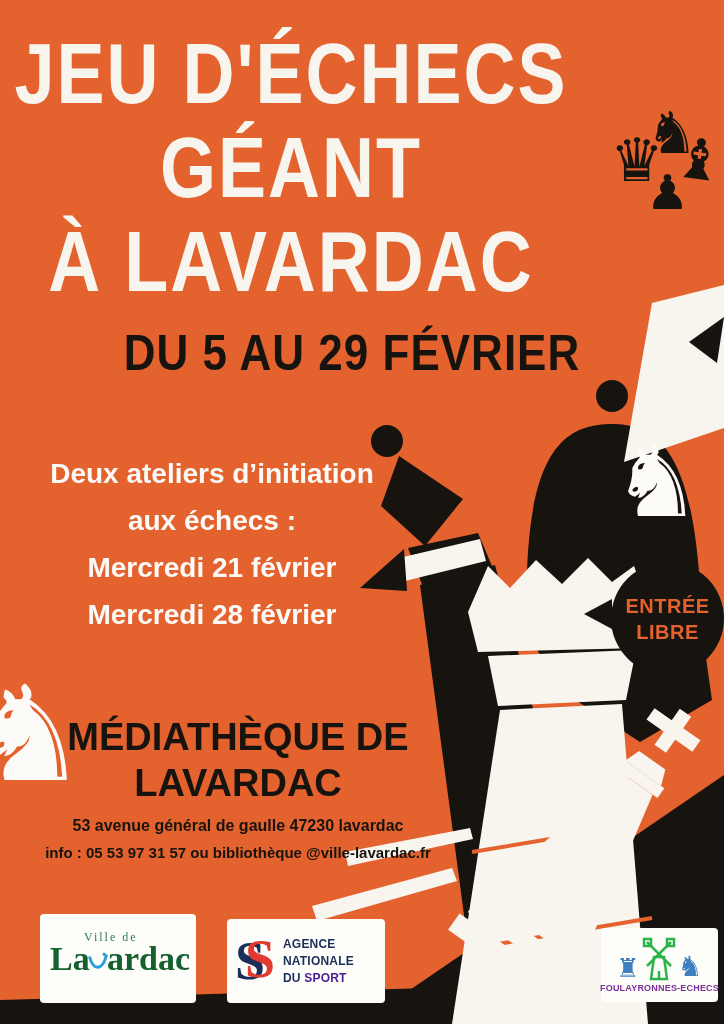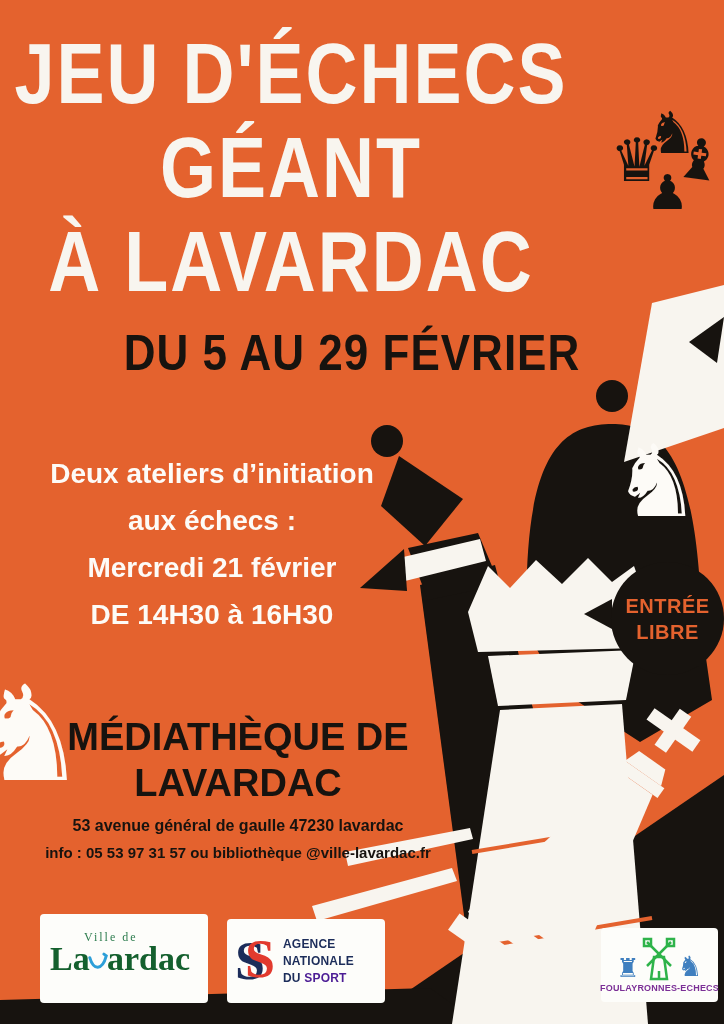--- a/index.html
+++ b/index.html
@@ -36,21 +36,21 @@
   .venue-info .aline{font-weight:700;font-size:16px;line-height:27px;white-space:nowrap;}
   .venue-info .aline.small{font-size:15px;}
 
   
   .piece{position:absolute;font-family:"DejaVu Sans",sans-serif;line-height:1;}
   .piece.dark{color:#17130f;}
   .piece.light{color:#fdfbf7;}
 
   
   .logo-box{position:absolute;background:#fdfdfa;border-radius:4px;}
-  .logo-lavardac{left:40px;top:914px;width:168px;height:89px;}
+  .logo-lavardac{left:40px;top:914px;width:156px;height:89px;}
   .lav-small{position:absolute;left:44px;top:16px;color:#2e7d4f;font-family:"Liberation Serif",serif;
     font-size:12px;letter-spacing:2px;}
   .lav-main{position:absolute;left:10px;top:26px;width:140px;color:#14602e;
     font-family:"Liberation Serif",serif;font-size:34px;font-weight:700;display:flex;align-items:flex-end;}
   .lav-main svg{margin:0 -2px -2px -2px;}
 
   .logo-ans{left:227px;top:919px;width:158px;height:84px;display:flex;align-items:center;padding:0 6px;box-sizing:border-box;}
   .ans-mark{position:relative;width:46px;height:64px;flex:0 0 46px;}
   .ans-mark span{position:absolute;font-weight:700;font-size:54px;line-height:60px;font-family:"Liberation Serif",serif;}
   .ans-s-navy{left:2px;top:2px;color:#1c2d5a;}
@@ -128,21 +128,21 @@
 
   <span class="piece dark" style="left:646px;top:104px;font-size:58px;">♞</span>
   <span class="piece dark" style="left:610px;top:130px;font-size:60px;">♛</span>
   <span class="piece dark" style="left:674px;top:132px;font-size:56px;transform:rotate(8deg);">♝</span>
   <span class="piece dark" style="left:646px;top:168px;font-size:48px;">♟</span>
 
   <div class="abs workshops">
     <div class="wline">Deux ateliers d’initiation</div>
     <div class="wline">aux échecs :</div>
     <div class="wline">Mercredi 21 février</div>
-    <div class="wline">DE 14H30 à 16H30</div>
+    <div class="wline">Mercredi 28 février</div>
   </div>
 
   <span class="piece light" style="left:612px;top:432px;font-size:100px;">♞</span>
 
   <div class="abs badge">
     <span>ENTRÉE</span>
     <span>LIBRE</span>
   </div>
 
   <span class="piece light" style="left:-30px;top:668px;font-size:132px;">♞</span>

